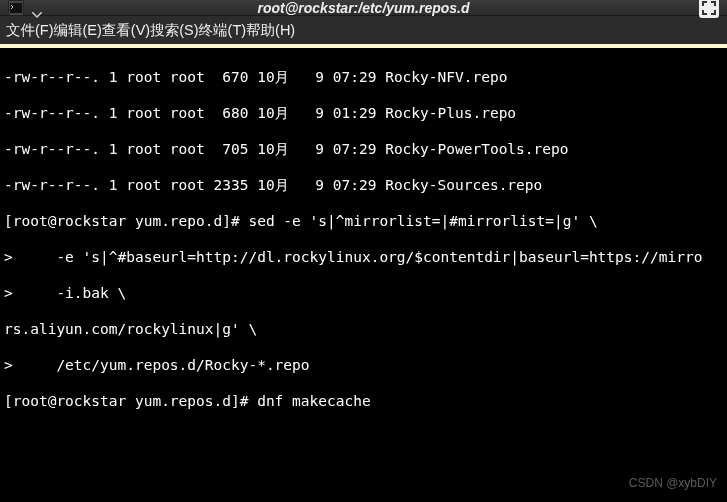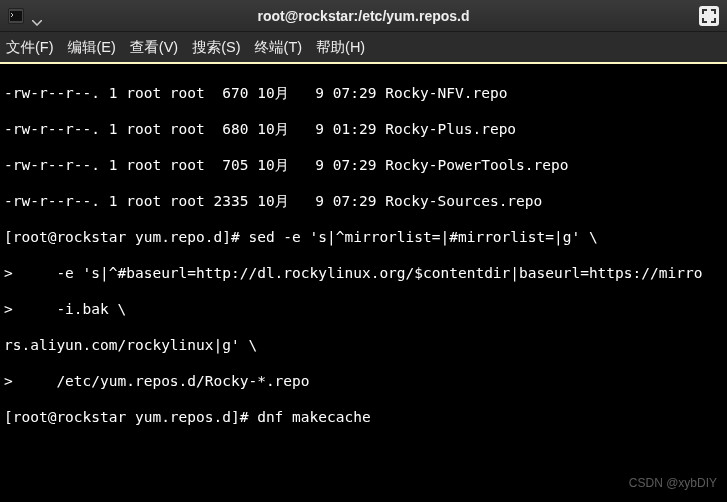--- a/index.html
+++ b/index.html
@@ -6,28 +6,29 @@
   body {
     width: 727px;
     height: 502px;
     background: #000;
     font-family: "DejaVu Sans Mono", "Liberation Mono", monospace;
     font-size: 14.5px;
     overflow: hidden;
     position: relative;
   }
   .titlebar {
-    height: 32px;
+    height: 16px;
     background: linear-gradient(#3a3a3a, #2c2c2c);
     display: flex;
     align-items: center;
     padding: 0 8px;
     color: #fff;
     position: relative;
     border-bottom: 1px solid #1a1a1a;
+    font-style: italic;
   }
   .titlebar .terminal-icon {
     width: 16px;
     height: 16px;
     margin-right: 6px;
   }
   .titlebar .dropdown {
     width: 10px;
     height: 6px;
     margin-left: 2px;
@@ -51,25 +52,24 @@
     display: flex;
     align-items: center;
     justify-content: center;
   }
   .menubar {
     height: 32px;
     background: #2c2c2c;
     display: flex;
     align-items: center;
     padding: 0 6px;
-    gap: 14px;
     color: #eee;
     font-family: sans-serif;
     font-size: 14.5px;
-    border-bottom: 2px solid #fef9c3;
+    border-bottom: 4px solid #fef9c3;
   }
   .menubar .menu-item { cursor: default; }
   .terminal {
     padding: 2px 4px 4px 4px;
     color: #fff;
     white-space: pre;
     line-height: 18px;
     font-size: 14.5px;
     letter-spacing: 0;
   }

